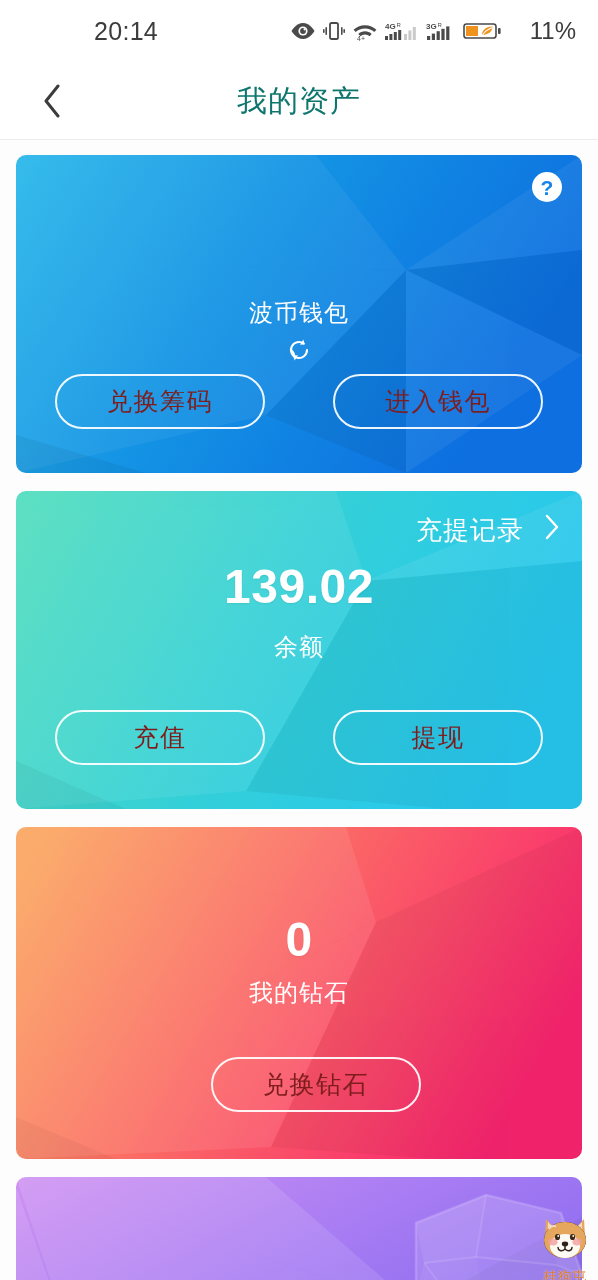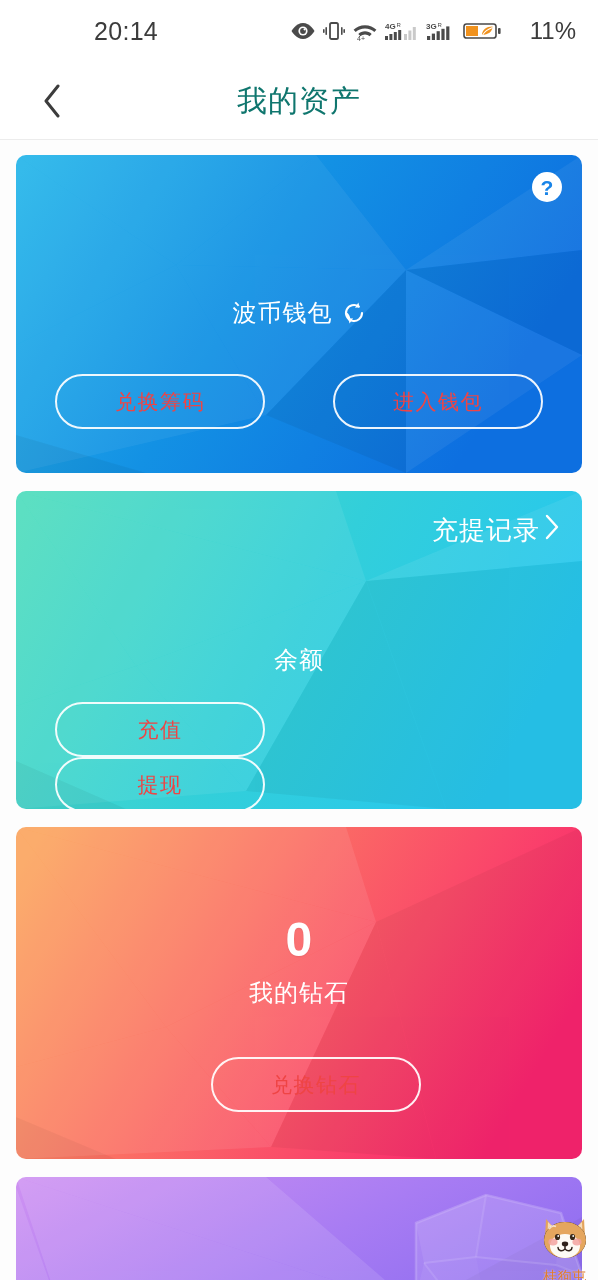--- a/index.html
+++ b/index.html
@@ -70,35 +70,35 @@
   .sublabel .refresh-icon{ display:flex; align-items:center; }
 
   .btn-row{
     position:absolute; left:0; right:0;
     display:flex; justify-content:space-between; padding:0 39px;
   }
   .btn-row.single{ justify-content:center; }
   .pill{
     width:210px; height:55px; border:2px solid rgba(255,255,255,.92);
     border-radius:28px; display:flex; align-items:center; justify-content:center;
-    color:#ef4444; font-size:21px; letter-spacing:1.5px; cursor:pointer;
+    color:#7f1d1d; font-size:25px; letter-spacing:1.5px; cursor:pointer;
     background:transparent;
   }
 
   .help-badge{
     position:absolute; right:20px; top:17px;
     width:30px; height:30px; border-radius:50%;
     background:#ffffff; display:flex; align-items:center; justify-content:center;
     cursor:pointer;
   }
   .help-badge span{ color:#1884e8; font-size:21px; font-weight:bold; line-height:1; }
 
   .record-link{
     position:absolute; right:22px; top:22px;
-    display:flex; align-items:center; gap:4px;
+    display:flex; align-items:center; gap:20px;
     color:#ffffff; font-size:26px; letter-spacing:1px; cursor:pointer;
   }
 
   
   .shiba-fab{
     position:absolute; right:4px; top:1215px;
     width:58px; display:flex; flex-direction:column; align-items:center;
     cursor:pointer;
   }
   .shiba-fab .cap{
@@ -228,21 +228,21 @@
             <polygon points="390,115 566,95 566,200"></polygon>
             <polygon points="250,260 390,115 390,318"></polygon>
             <polygon points="0,280 130,318 0,318"></polygon>
           </g>
         </svg>
       </div>
       <div class="card-inner">
         <div class="help-badge">
           <span>?</span>
         </div>
-        <div class="sublabel" style="top:142px;">
+        <div class="sublabel" style="top:142px;flex-direction:column;">
           <span>波币钱包</span>
           <span class="refresh-icon">
             <svg width="24" height="24" viewBox="0 0 24 24">
               <path d="M20 12a8 8 0 1 1-3.2-6.4" fill="none" stroke="#ffffff" stroke-width="2.1" stroke-linecap="round"></path>
               <path d="M4 12a8 8 0 0 1 3.2 6.4" fill="none" stroke="#ffffff" stroke-width="2.1" stroke-linecap="round"></path>
               <path d="M16.4 1.6l1.2 4.6-4.6.6z" fill="#ffffff"></path>
               <path d="M7.6 22.4l-1.2-4.6 4.6-.6z" fill="#ffffff"></path>
             </svg>
           </span>
         </div>
@@ -281,24 +281,25 @@
       </div>
       <div class="card-inner">
         <div class="record-link">
           <span>充提记录</span>
           <span>
             <svg width="16" height="26" viewBox="0 0 16 26">
               <path d="M3 2l10 11L3 24" fill="none" stroke="#ffffff" stroke-width="2.4" stroke-linecap="round" stroke-linejoin="round"></path>
             </svg>
           </span>
         </div>
-        <div class="sublabel" style="top:153px;text-align:center;">
+        <div class="amount" style="top:68px;">139.02</div>
+        <div class="sublabel" style="top:140px;text-align:center;">
           <span>余额</span>
         </div>
-        <div class="btn-row" style="top:211px;flex-direction:column;">
+        <div class="btn-row" style="top:219px;">
           <div class="pill">充值</div>
           <div class="pill">提现</div>
         </div>
       </div>
     </div>
 
     <div class="card diamond-card">
       <div class="poly">
         <svg viewBox="0 0 566 332" preserveAspectRatio="none">
           <defs>

